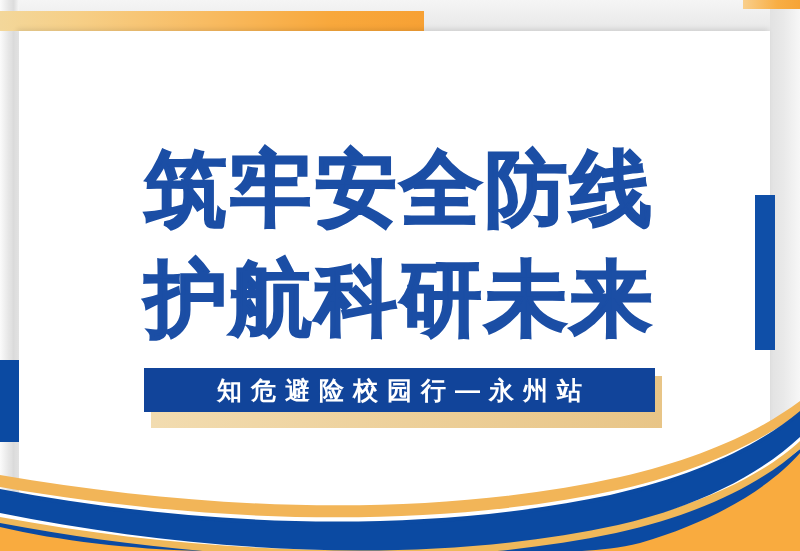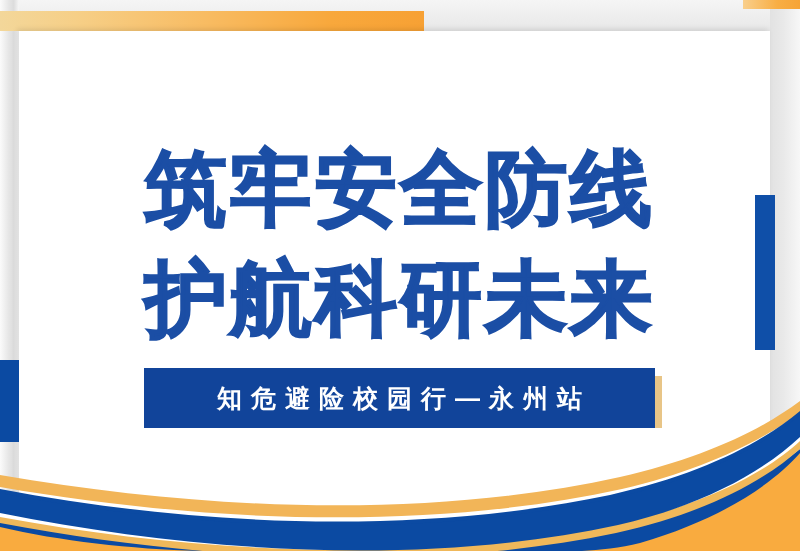--- a/index.html
+++ b/index.html
@@ -72,21 +72,21 @@
   }
   .title-line.l1{top:148px;}
   .title-line.l2{top:258px;}
 
   
   .banner-shadow{
     position:absolute;left:151px;top:376px;width:511px;height:52px;
     background:linear-gradient(90deg,#f2dcb0 0%,#edd09a 50%,#e8c587 100%);
   }
   .banner{
-    position:absolute;left:144px;top:368px;width:511px;height:60px;
+    position:absolute;left:144px;top:368px;width:511px;height:44px;
     background:#11449a;
     display:flex;align-items:center;justify-content:center;
   }
   .banner-text{
     color:#ffffff;font-weight:bold;font-size:25px;letter-spacing:9px;
     text-indent:9px;white-space:nowrap;
   }
 
   
   .waves{position:absolute;left:0;bottom:0;width:800px;height:160px;}

